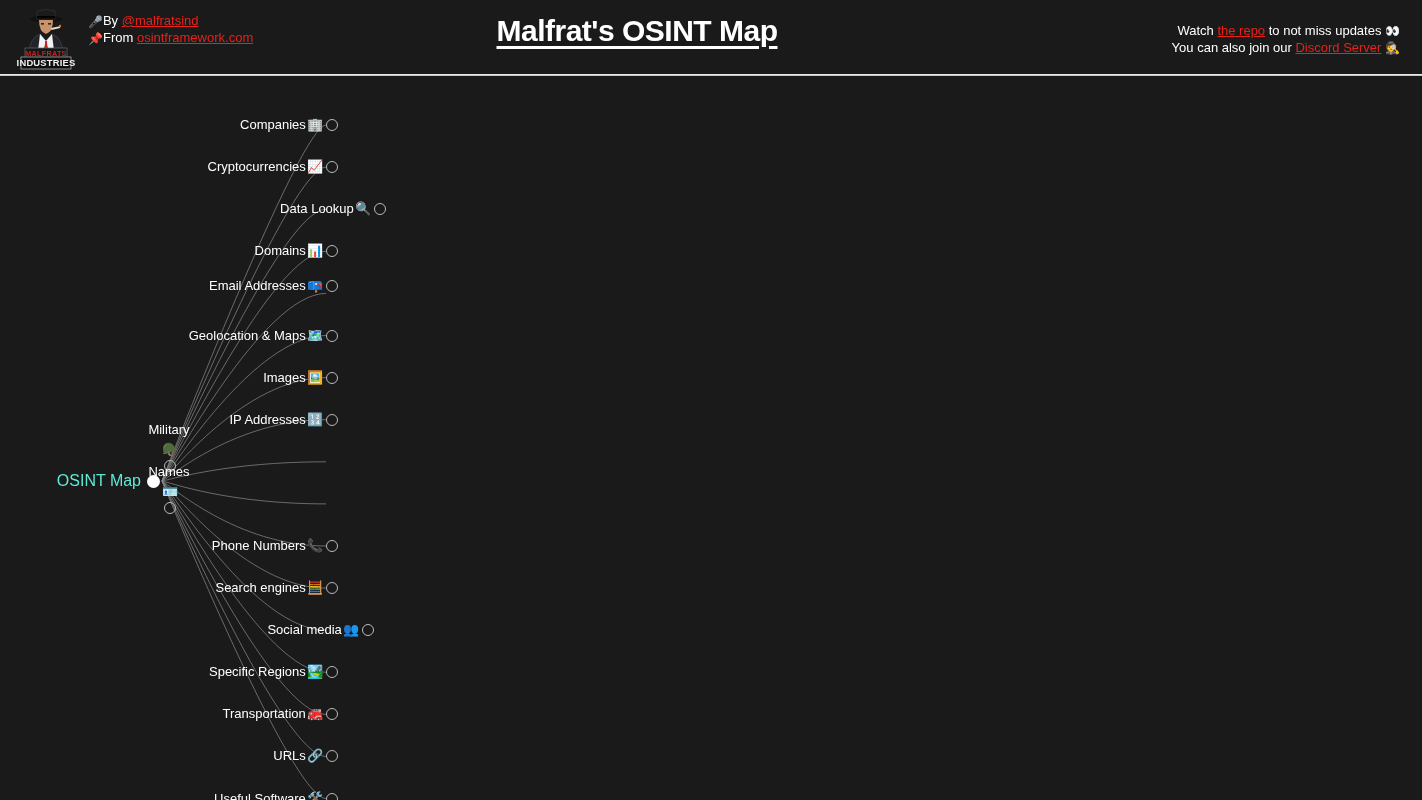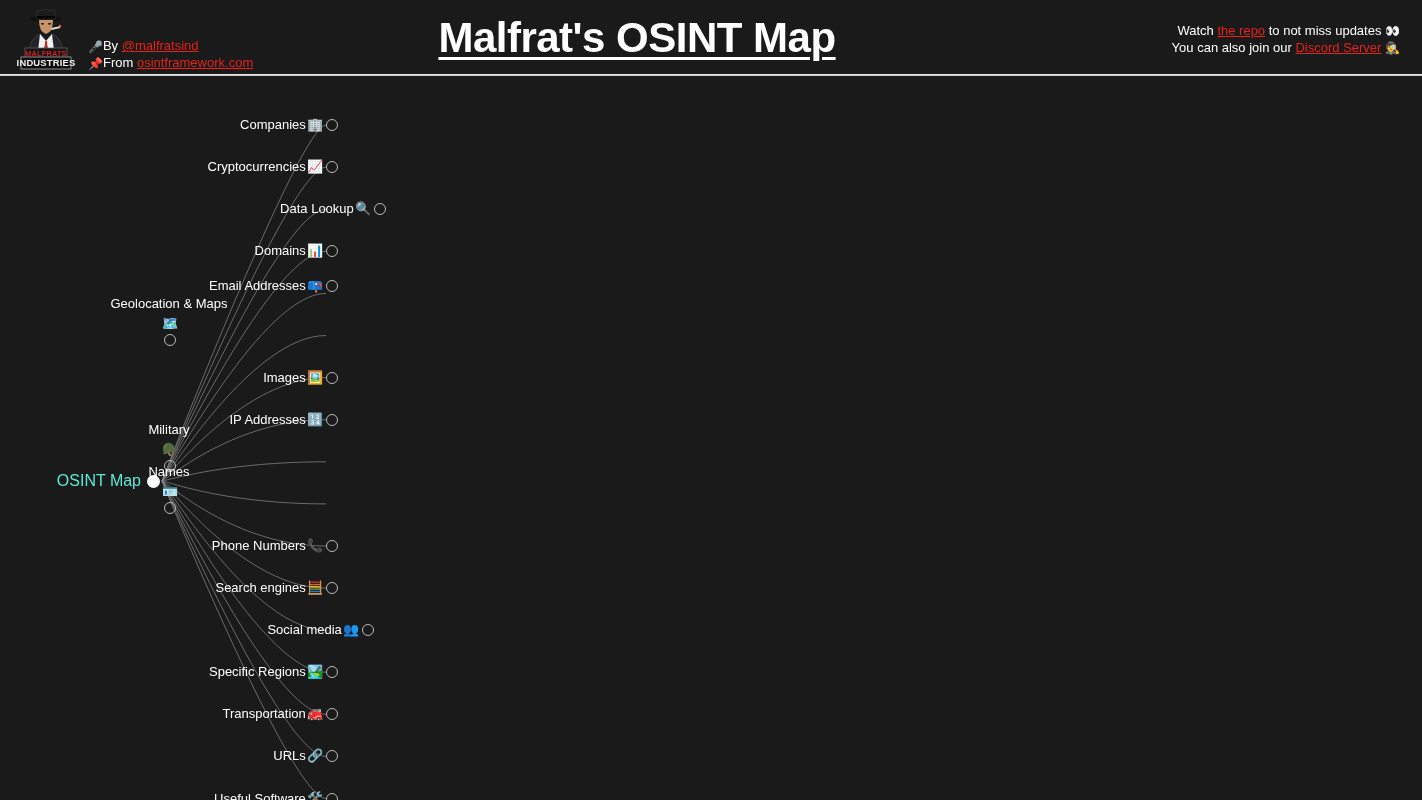--- a/index.html
+++ b/index.html
@@ -23,33 +23,33 @@
   }
 
   
   #logo {
     position:absolute; left:16px; top:5px; width:60px; height:65px;
   }
   #logo svg { display:block; }
 
   
   #byline {
-    position:absolute; left:88px; top:37px;
+    position:absolute; left:88px; top:12px;
     font-size:13px; line-height:17px; color:#ffffff;
     white-space:nowrap;
   }
   #byline .row { display:block; height:17px; }
   #byline .emj { font-size:12px; display:inline-block; vertical-align:-1px; }
   #byline a { color:#e8211b; text-decoration:underline; }
 
   
   #title {
     position:absolute; left:0; top:14px; width:1274px;
     text-align:center;
-    font-size:42px; font-weight:bold; letter-spacing:-0.5px;
+    font-size:30px; font-weight:bold; letter-spacing:-0.5px;
     color:#ffffff;
     text-decoration:underline;
     text-underline-offset:5px;
     text-decoration-thickness:3px;
   }
 
   
   #notices {
     position:absolute; right:22px; top:22px;
     text-align:right;
@@ -210,21 +210,21 @@
       <div class="node" style="top: 165.3px;">
         <span class="node-label">Domains</span>
         <span class="node-emoji">📊</span>
         <span class="node-circle"></span>
       </div>
       <div class="node" style="top: 200px;">
         <span class="node-label">Email Addresses</span>
         <span class="node-emoji">📪</span>
         <span class="node-circle"></span>
       </div>
-      <div class="node" style="top: 249.5px; flex-direction: column;">
+      <div class="node" style="top: 249.5px;">
         <span class="node-label">Geolocation &amp; Maps</span>
         <span class="node-emoji">🗺️</span>
         <span class="node-circle"></span>
       </div>
       <div class="node" style="top: 291.6px;">
         <span class="node-label">Images</span>
         <span class="node-emoji">🖼️</span>
         <span class="node-circle"></span>
       </div>
       <div class="node" style="top: 333.7px;">

